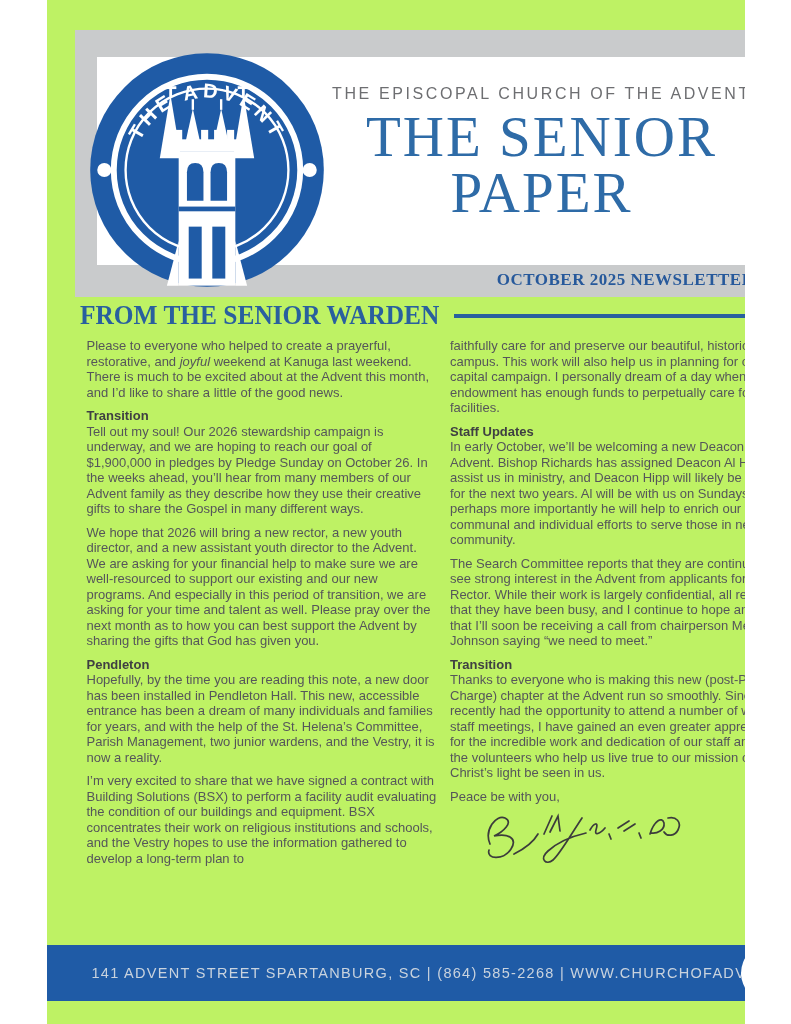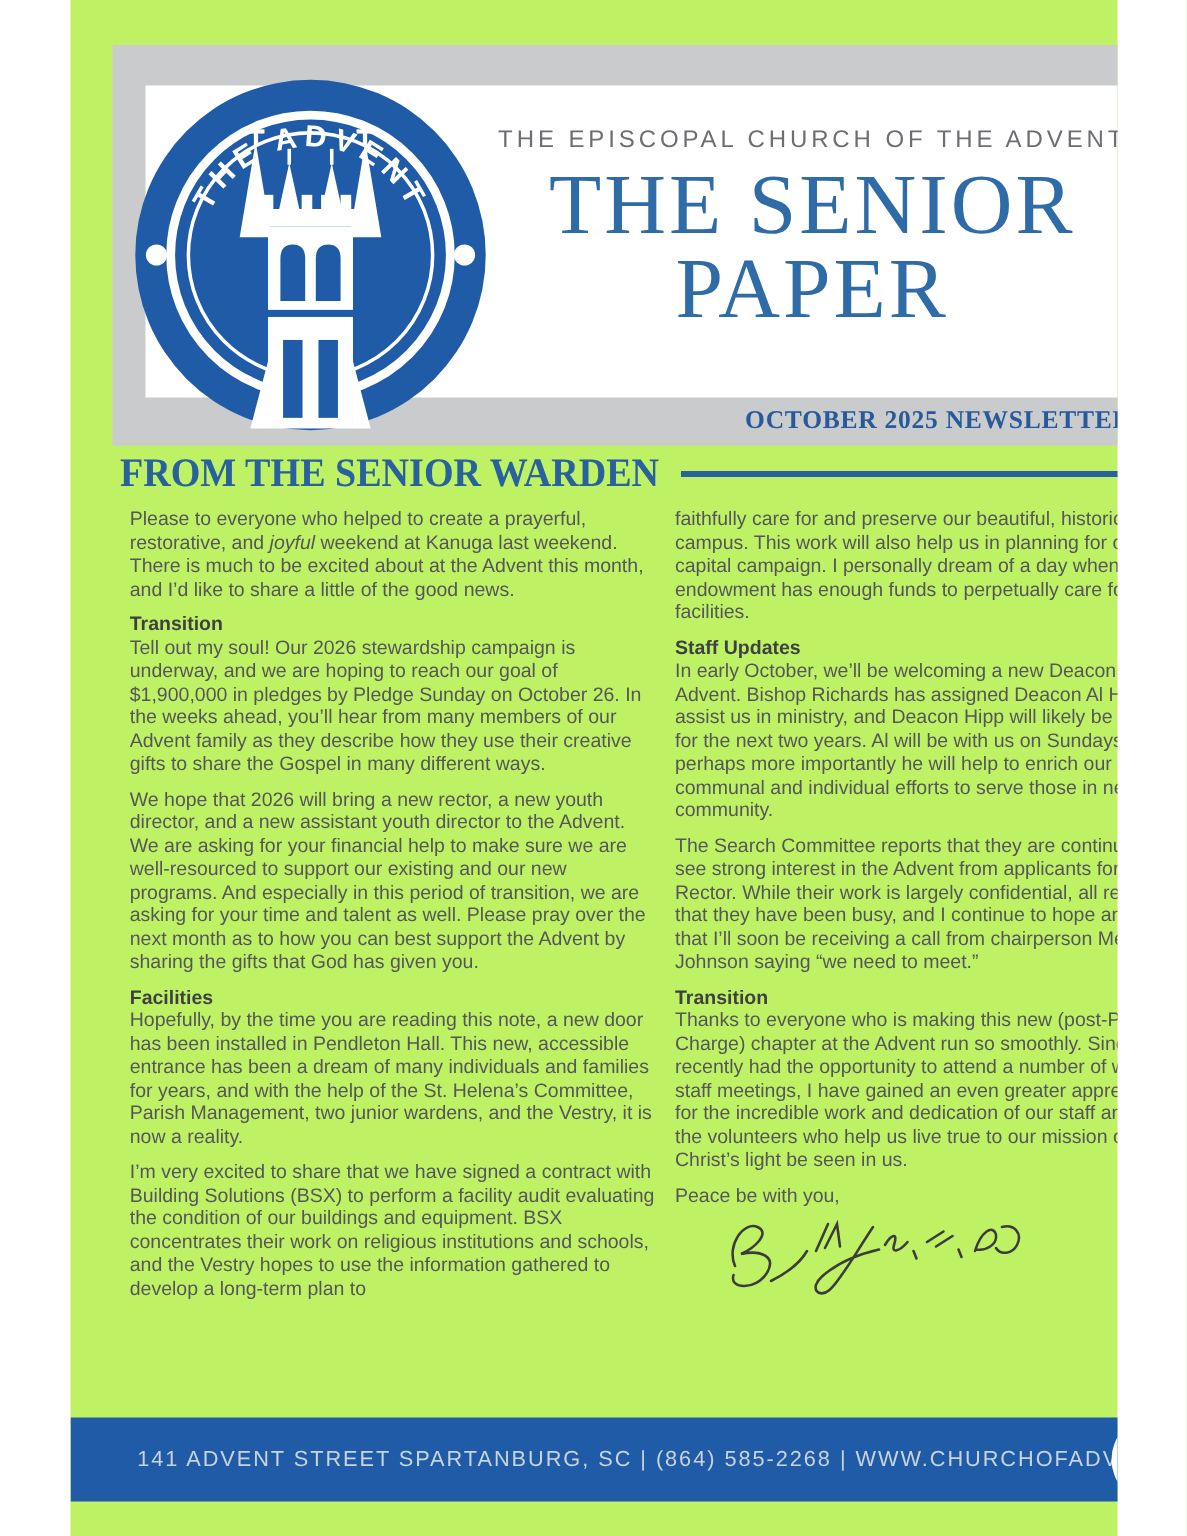--- a/index.html
+++ b/index.html
@@ -132,21 +132,21 @@
 
   <div class="columns">
 
     <div class="col">
       <p><span>Please to everyone who helped to create a prayerful, restorative, and </span><em>joyful</em><span> weekend at Kanuga last weekend. There is much to be excited about at the Advent this month, and I’d like to share a little of the good news.</span></p>
 
       <h3>Transition</h3>
       <p>Tell out my soul! Our 2026 stewardship campaign is underway, and we are hoping to reach our goal of $1,900,000 in pledges by Pledge Sunday on October 26. In the weeks ahead, you’ll hear from many members of our Advent family as they describe how they use their creative gifts to share the Gospel in many different ways.</p>
       <p>We hope that 2026 will bring a new rector, a new youth director, and a new assistant youth director to the Advent. We are asking for your financial help to make sure we are well-resourced to support our existing and our new programs. And especially in this period of transition, we are asking for your time and talent as well. Please pray over the next month as to how you can best support the Advent by sharing the gifts that God has given you.</p>
 
-      <h3>Facilities</h3>
+      <h3>Pendleton</h3>
       <p>Hopefully, by the time you are reading this note, a new door has been installed in Pendleton Hall. This new, accessible entrance has been a dream of many individuals and families for years, and with the help of the St. Helena’s Committee, Parish Management, two junior wardens, and the Vestry, it is now a reality.</p>
       <p>I’m very excited to share that we have signed a contract with Building Solutions (BSX) to perform a facility audit evaluating the condition of our buildings and equipment. BSX concentrates their work on religious institutions and schools, and the Vestry hopes to use the information gathered to develop a long-term plan to</p>
     </div>
 
     <div class="col">
       <p>faithfully care for and preserve our beautiful, historic campus. This work will also help us in planning for our next capital campaign. I personally dream of a day when our endowment has enough funds to perpetually care for our facilities.</p>
 
       <h3>Staff Updates</h3>
       <p>In early October, we’ll be welcoming a new Deacon to the Advent. Bishop Richards has assigned Deacon Al Hipp to assist us in ministry, and Deacon Hipp will likely be with us for the next two years. Al will be with us on Sundays, but perhaps more importantly he will help to enrich our personal communal and individual efforts to serve those in need in our community.</p>
       <p>The Search Committee reports that they are continuing to see strong interest in the Advent from applicants for our next Rector. While their work is largely confidential, all reports are that they have been busy, and I continue to hope and pray that I’ll soon be receiving a call from chairperson Melissa Johnson saying “we need to meet.”</p>

